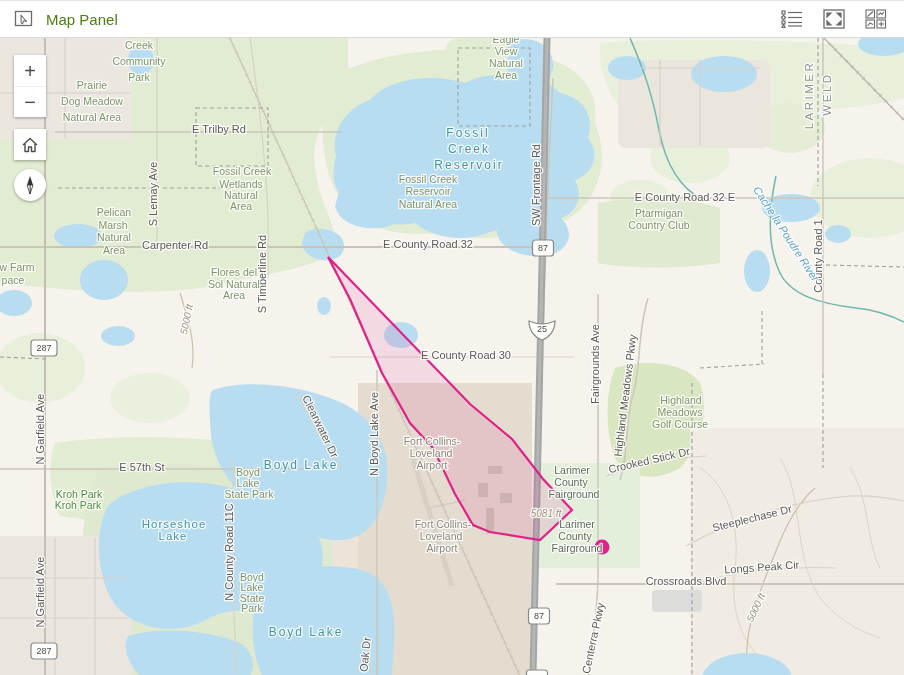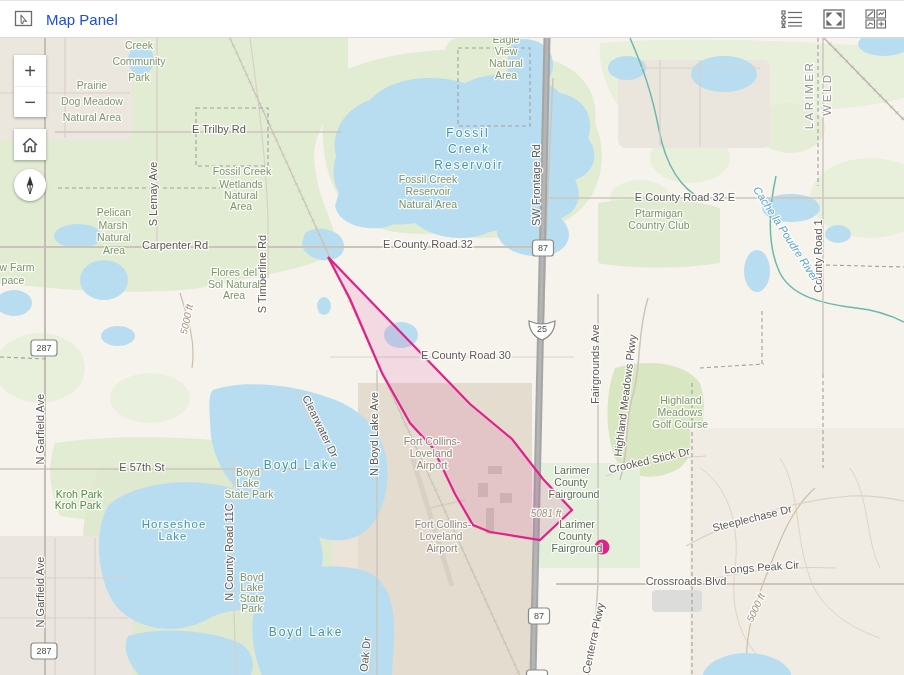--- a/index.html
+++ b/index.html
@@ -1,19 +1,19 @@
 <!DOCTYPE html>
 <html><head>
 <meta charset="utf-8">
 <style>
 *{box-sizing:border-box}
 body{margin:0;font-family:"Liberation Sans",sans-serif;background:#ffffff}
 .app{position:relative;width:904px;height:675px;overflow:hidden;background:#fff;border-top:1px solid #e6e6e6}
 .header{position:absolute;top:0;left:0;width:904px;height:37px;background:#fff;border-bottom:1px solid #d9d9d9;display:flex;align-items:center;padding:0 14px;z-index:20}
-.header .title{font-size:15px;color:#1d4ed8;margin-left:12px}
+.header .title{font-size:15px;color:#4d7c0f;margin-left:12px}
 .header .spacer{flex:1}
 .hbtn{width:28px;height:28px;display:flex;align-items:center;justify-content:center;margin-left:14px;background:none;border:none;cursor:pointer;padding:0}
 .map{position:absolute;top:37px;left:0;width:904px;height:638px;background:#f6f3ed}
 svg text.mlbl{font-family:"Liberation Sans",sans-serif;text-anchor:middle;paint-order:stroke;stroke:rgba(255,255,255,0.85);stroke-width:2.6px;stroke-linejoin:round}
 svg text.shld{font-family:"Liberation Sans",sans-serif;text-anchor:middle;fill:#4c4c4c;font-size:9px}
 .widget{position:absolute;background:#fff;box-shadow:0 1px 3px rgba(0,0,0,0.35);z-index:10}
 .zoom-stack{left:14px;top:54px;width:32px}
 .zoombtn{width:32px;height:31px;display:flex;align-items:center;justify-content:center;font-size:20px;color:#4c4c4c;background:#fff;border:none;cursor:pointer;padding:0;line-height:1}
 .zoombtn + .zoombtn{border-top:1px solid #efefef}
 .home{left:14px;top:128px;width:32px;height:31px;display:flex;align-items:center;justify-content:center;cursor:pointer}

